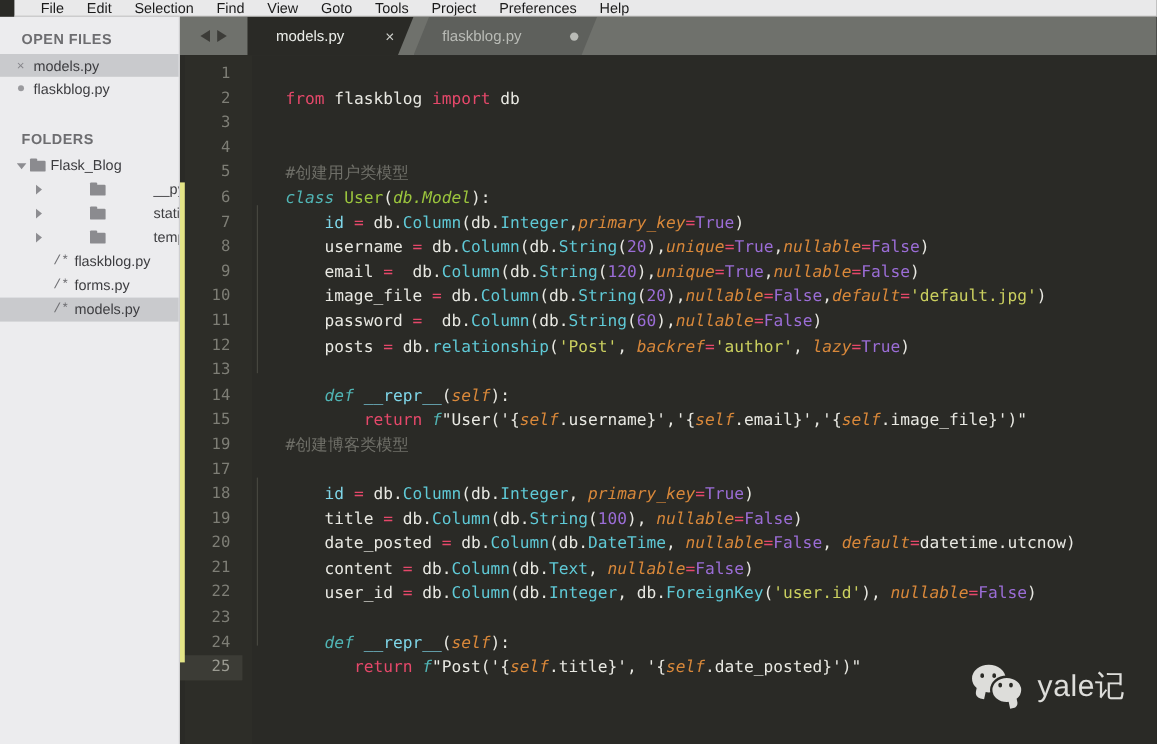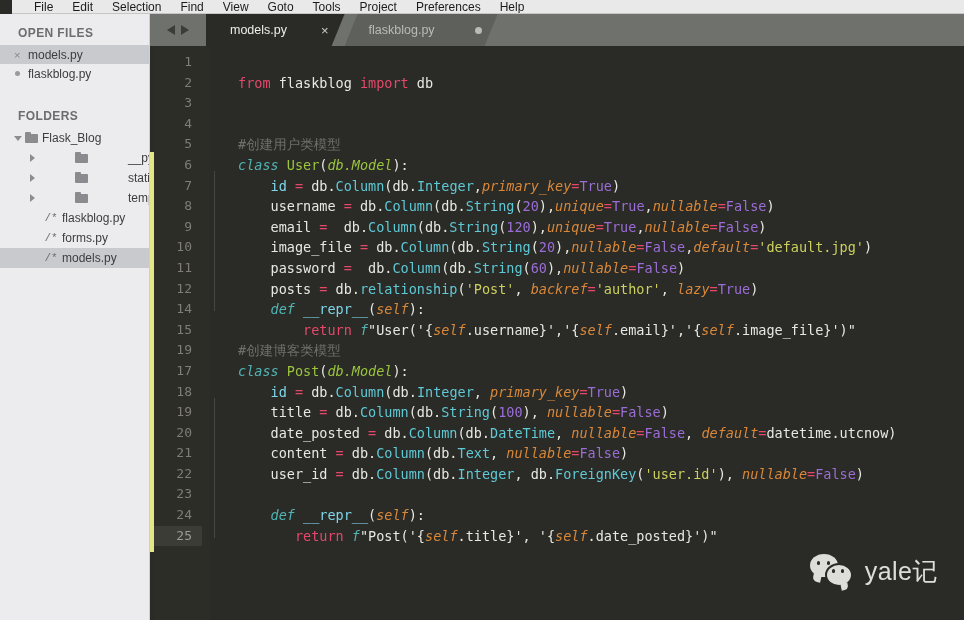--- a/index.html
+++ b/index.html
@@ -457,24 +457,25 @@
           <div class="cline"><span class="lnum">3</span><span class="ctext"></span></div>
           <div class="cline"><span class="lnum">4</span><span class="ctext"></span></div>
           <div class="cline"><span class="lnum">5</span><span class="ctext"><span class="t-cmt">#创建用户类模型</span></span></div>
           <div class="cline"><span class="lnum">6</span><span class="ctext"><span class="t-kw2">class</span><span class="t-pl"> </span><span class="t-cls">User</span><span class="t-pl">(</span><span class="t-clsi">db.Model</span><span class="t-pl">):</span></span></div>
           <div class="cline"><span class="lnum">7</span><span class="ctext"><span class="t-pl">    </span><span class="t-def">id</span><span class="t-pl"> </span><span class="t-op">=</span><span class="t-pl"> db.</span><span class="t-fn">Column</span><span class="t-pl">(db.</span><span class="t-fn">Integer</span><span class="t-pl">,</span><span class="t-param">primary_key</span><span class="t-op">=</span><span class="t-bool">True</span><span class="t-pl">)</span></span></div>
           <div class="cline"><span class="lnum">8</span><span class="ctext"><span class="t-pl">    username </span><span class="t-op">=</span><span class="t-pl"> db.</span><span class="t-fn">Column</span><span class="t-pl">(db.</span><span class="t-fn">String</span><span class="t-pl">(</span><span class="t-num">20</span><span class="t-pl">),</span><span class="t-param">unique</span><span class="t-op">=</span><span class="t-bool">True</span><span class="t-pl">,</span><span class="t-param">nullable</span><span class="t-op">=</span><span class="t-bool">False</span><span class="t-pl">)</span></span></div>
           <div class="cline"><span class="lnum">9</span><span class="ctext"><span class="t-pl">    email </span><span class="t-op">=</span><span class="t-pl">  db.</span><span class="t-fn">Column</span><span class="t-pl">(db.</span><span class="t-fn">String</span><span class="t-pl">(</span><span class="t-num">120</span><span class="t-pl">),</span><span class="t-param">unique</span><span class="t-op">=</span><span class="t-bool">True</span><span class="t-pl">,</span><span class="t-param">nullable</span><span class="t-op">=</span><span class="t-bool">False</span><span class="t-pl">)</span></span></div>
           <div class="cline"><span class="lnum">10</span><span class="ctext"><span class="t-pl">    image_file </span><span class="t-op">=</span><span class="t-pl"> db.</span><span class="t-fn">Column</span><span class="t-pl">(db.</span><span class="t-fn">String</span><span class="t-pl">(</span><span class="t-num">20</span><span class="t-pl">),</span><span class="t-param">nullable</span><span class="t-op">=</span><span class="t-bool">False</span><span class="t-pl">,</span><span class="t-param">default</span><span class="t-op">=</span><span class="t-str">'default.jpg'</span><span class="t-pl">)</span></span></div>
           <div class="cline"><span class="lnum">11</span><span class="ctext"><span class="t-pl">    password </span><span class="t-op">=</span><span class="t-pl">  db.</span><span class="t-fn">Column</span><span class="t-pl">(db.</span><span class="t-fn">String</span><span class="t-pl">(</span><span class="t-num">60</span><span class="t-pl">),</span><span class="t-param">nullable</span><span class="t-op">=</span><span class="t-bool">False</span><span class="t-pl">)</span></span></div>
           <div class="cline"><span class="lnum">12</span><span class="ctext"><span class="t-pl">    posts </span><span class="t-op">=</span><span class="t-pl"> db.</span><span class="t-fn">relationship</span><span class="t-pl">(</span><span class="t-str">'Post'</span><span class="t-pl">, </span><span class="t-param">backref</span><span class="t-op">=</span><span class="t-str">'author'</span><span class="t-pl">, </span><span class="t-param">lazy</span><span class="t-op">=</span><span class="t-bool">True</span><span class="t-pl">)</span></span></div>
+          <div class="cline"><span class="lnum">13</span><span class="ctext"></span></div>
           <div class="cline"><span class="lnum">14</span><span class="ctext"><span class="t-pl">    </span><span class="t-kw2">def</span><span class="t-pl"> </span><span class="t-def">__repr__</span><span class="t-pl">(</span><span class="t-param">self</span><span class="t-pl">):</span></span></div>
           <div class="cline"><span class="lnum">15</span><span class="ctext"><span class="t-pl">        </span><span class="t-kw">return</span><span class="t-pl"> </span><span class="t-fs">f</span><span class="t-pl">"User('{</span><span class="t-param">self</span><span class="t-pl">.username}','{</span><span class="t-param">self</span><span class="t-pl">.email}','{</span><span class="t-param">self</span><span class="t-pl">.image_file}')"</span></span></div>
           <div class="cline"><span class="lnum">19</span><span class="ctext"><span class="t-cmt">#创建博客类模型</span></span></div>
-          <div class="cline"><span class="lnum">17</span><span class="ctext"><span class="t-kw2">class</span><span class="t-pl"> </span><span class="t-cls">Post</span><span class="t-pl">(</span><span class="t-clsi">db.Model</span><span class="t-pl">):</span></span></div>
+          <div class="cline"><span class="lnum">17</span></div>
           <div class="cline"><span class="lnum">18</span><span class="ctext"><span class="t-pl">    </span><span class="t-def">id</span><span class="t-pl"> </span><span class="t-op">=</span><span class="t-pl"> db.</span><span class="t-fn">Column</span><span class="t-pl">(db.</span><span class="t-fn">Integer</span><span class="t-pl">, </span><span class="t-param">primary_key</span><span class="t-op">=</span><span class="t-bool">True</span><span class="t-pl">)</span></span></div>
           <div class="cline"><span class="lnum">19</span><span class="ctext"><span class="t-pl">    title </span><span class="t-op">=</span><span class="t-pl"> db.</span><span class="t-fn">Column</span><span class="t-pl">(db.</span><span class="t-fn">String</span><span class="t-pl">(</span><span class="t-num">100</span><span class="t-pl">), </span><span class="t-param">nullable</span><span class="t-op">=</span><span class="t-bool">False</span><span class="t-pl">)</span></span></div>
           <div class="cline"><span class="lnum">20</span><span class="ctext"><span class="t-pl">    date_posted </span><span class="t-op">=</span><span class="t-pl"> db.</span><span class="t-fn">Column</span><span class="t-pl">(db.</span><span class="t-fn">DateTime</span><span class="t-pl">, </span><span class="t-param">nullable</span><span class="t-op">=</span><span class="t-bool">False</span><span class="t-pl">, </span><span class="t-param">default</span><span class="t-op">=</span><span class="t-pl">datetime.utcnow</span><span class="t-pl">)</span></span></div>
           <div class="cline"><span class="lnum">21</span><span class="ctext"><span class="t-pl">    content </span><span class="t-op">=</span><span class="t-pl"> db.</span><span class="t-fn">Column</span><span class="t-pl">(db.</span><span class="t-fn">Text</span><span class="t-pl">, </span><span class="t-param">nullable</span><span class="t-op">=</span><span class="t-bool">False</span><span class="t-pl">)</span></span></div>
           <div class="cline"><span class="lnum">22</span><span class="ctext"><span class="t-pl">    user_id </span><span class="t-op">=</span><span class="t-pl"> db.</span><span class="t-fn">Column</span><span class="t-pl">(db.</span><span class="t-fn">Integer</span><span class="t-pl">, db.</span><span class="t-fn">ForeignKey</span><span class="t-pl">(</span><span class="t-str">'user.id'</span><span class="t-pl">), </span><span class="t-param">nullable</span><span class="t-op">=</span><span class="t-bool">False</span><span class="t-pl">)</span></span></div>
           <div class="cline"><span class="lnum">23</span><span class="ctext"></span></div>
           <div class="cline"><span class="lnum">24</span><span class="ctext"><span class="t-pl">    </span><span class="t-kw2">def</span><span class="t-pl"> </span><span class="t-def">__repr__</span><span class="t-pl">(</span><span class="t-param">self</span><span class="t-pl">):</span></span></div>
           <div class="cline current"><span class="lnum">25</span><span class="ctext"><span class="t-pl">       </span><span class="t-kw">return</span><span class="t-pl"> </span><span class="t-fs">f</span><span class="t-pl">"Post('{</span><span class="t-param">self</span><span class="t-pl">.title}', '{</span><span class="t-param">self</span><span class="t-pl">.date_posted}')"</span></span></div>
         </div>
 

